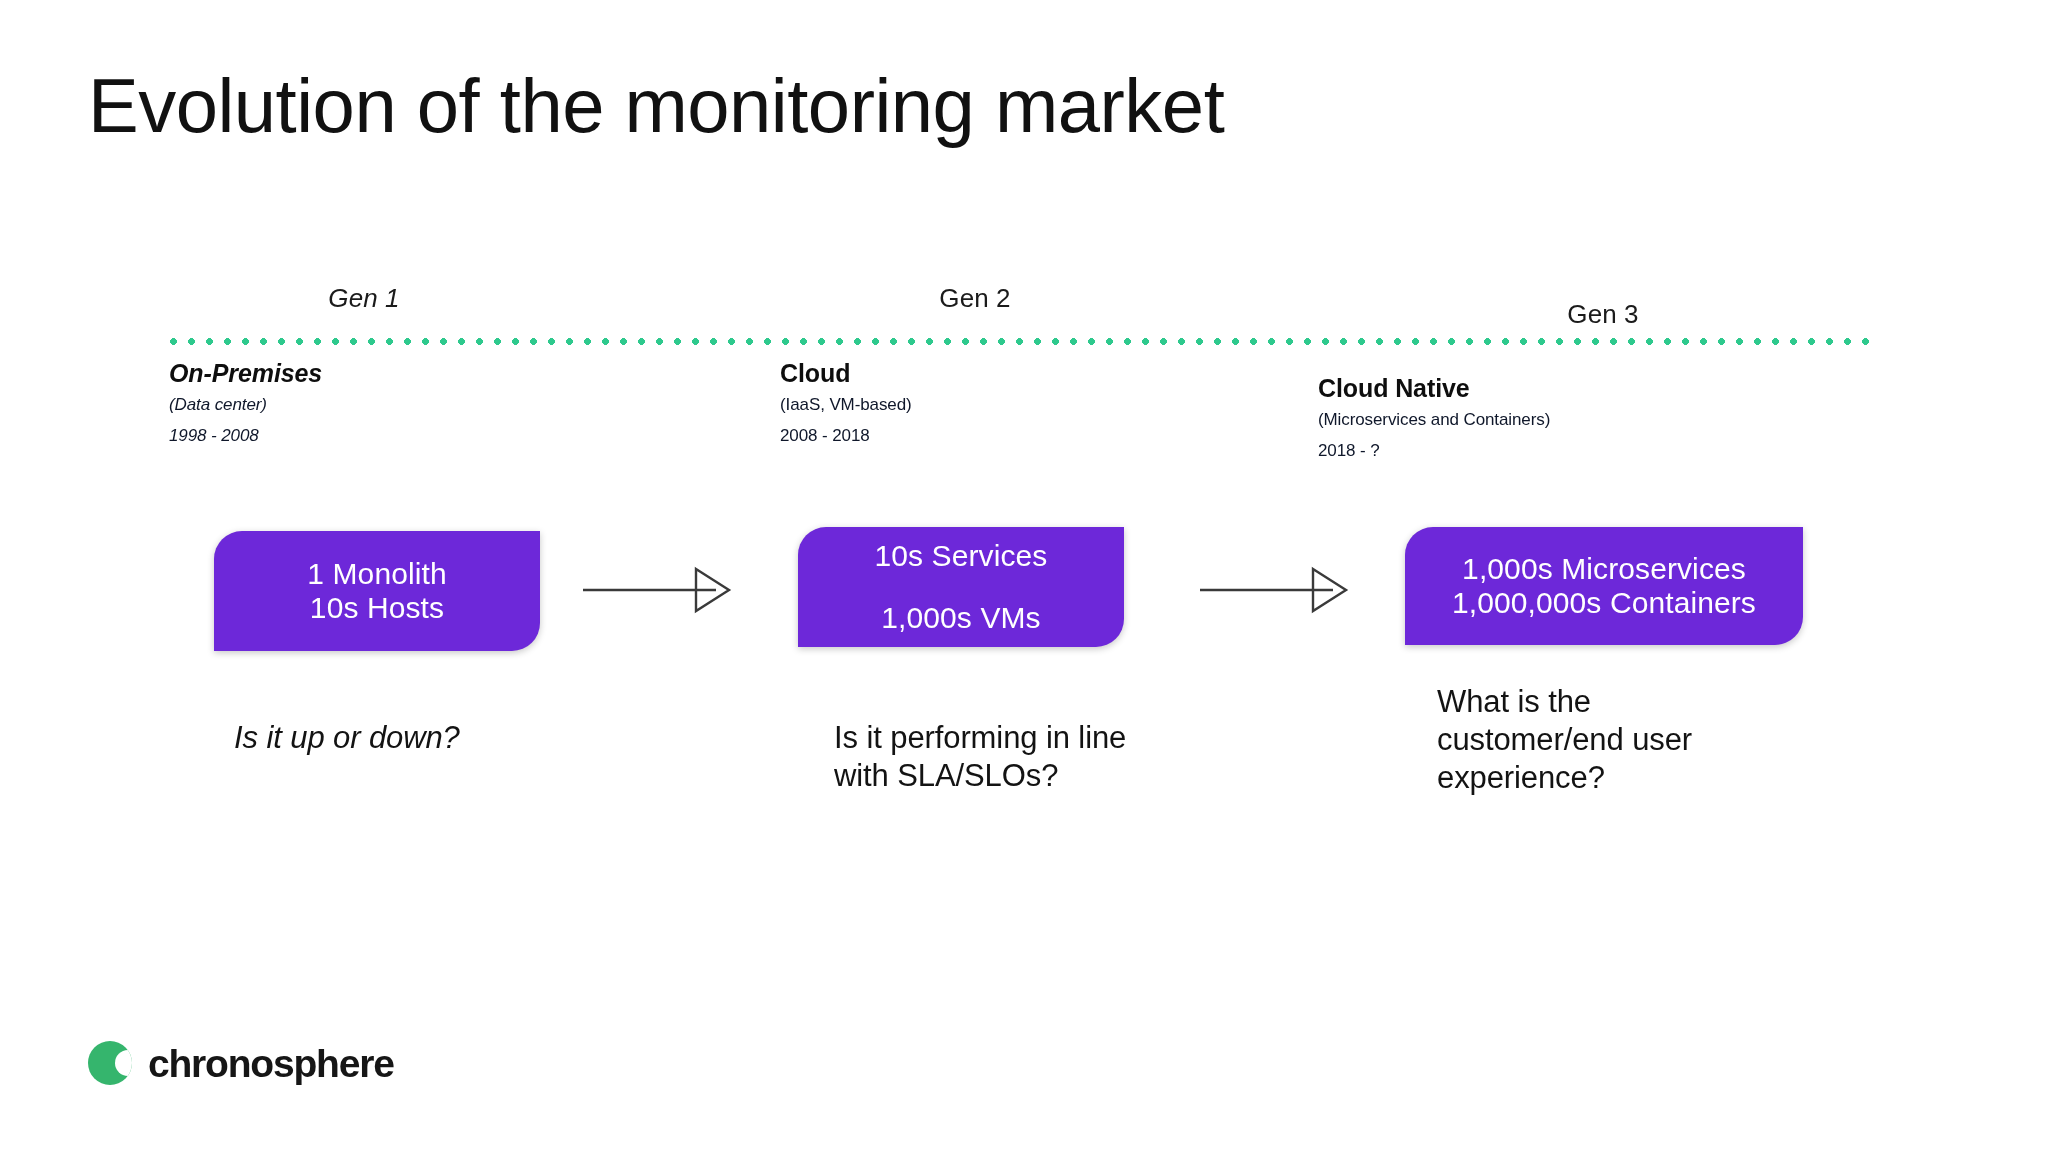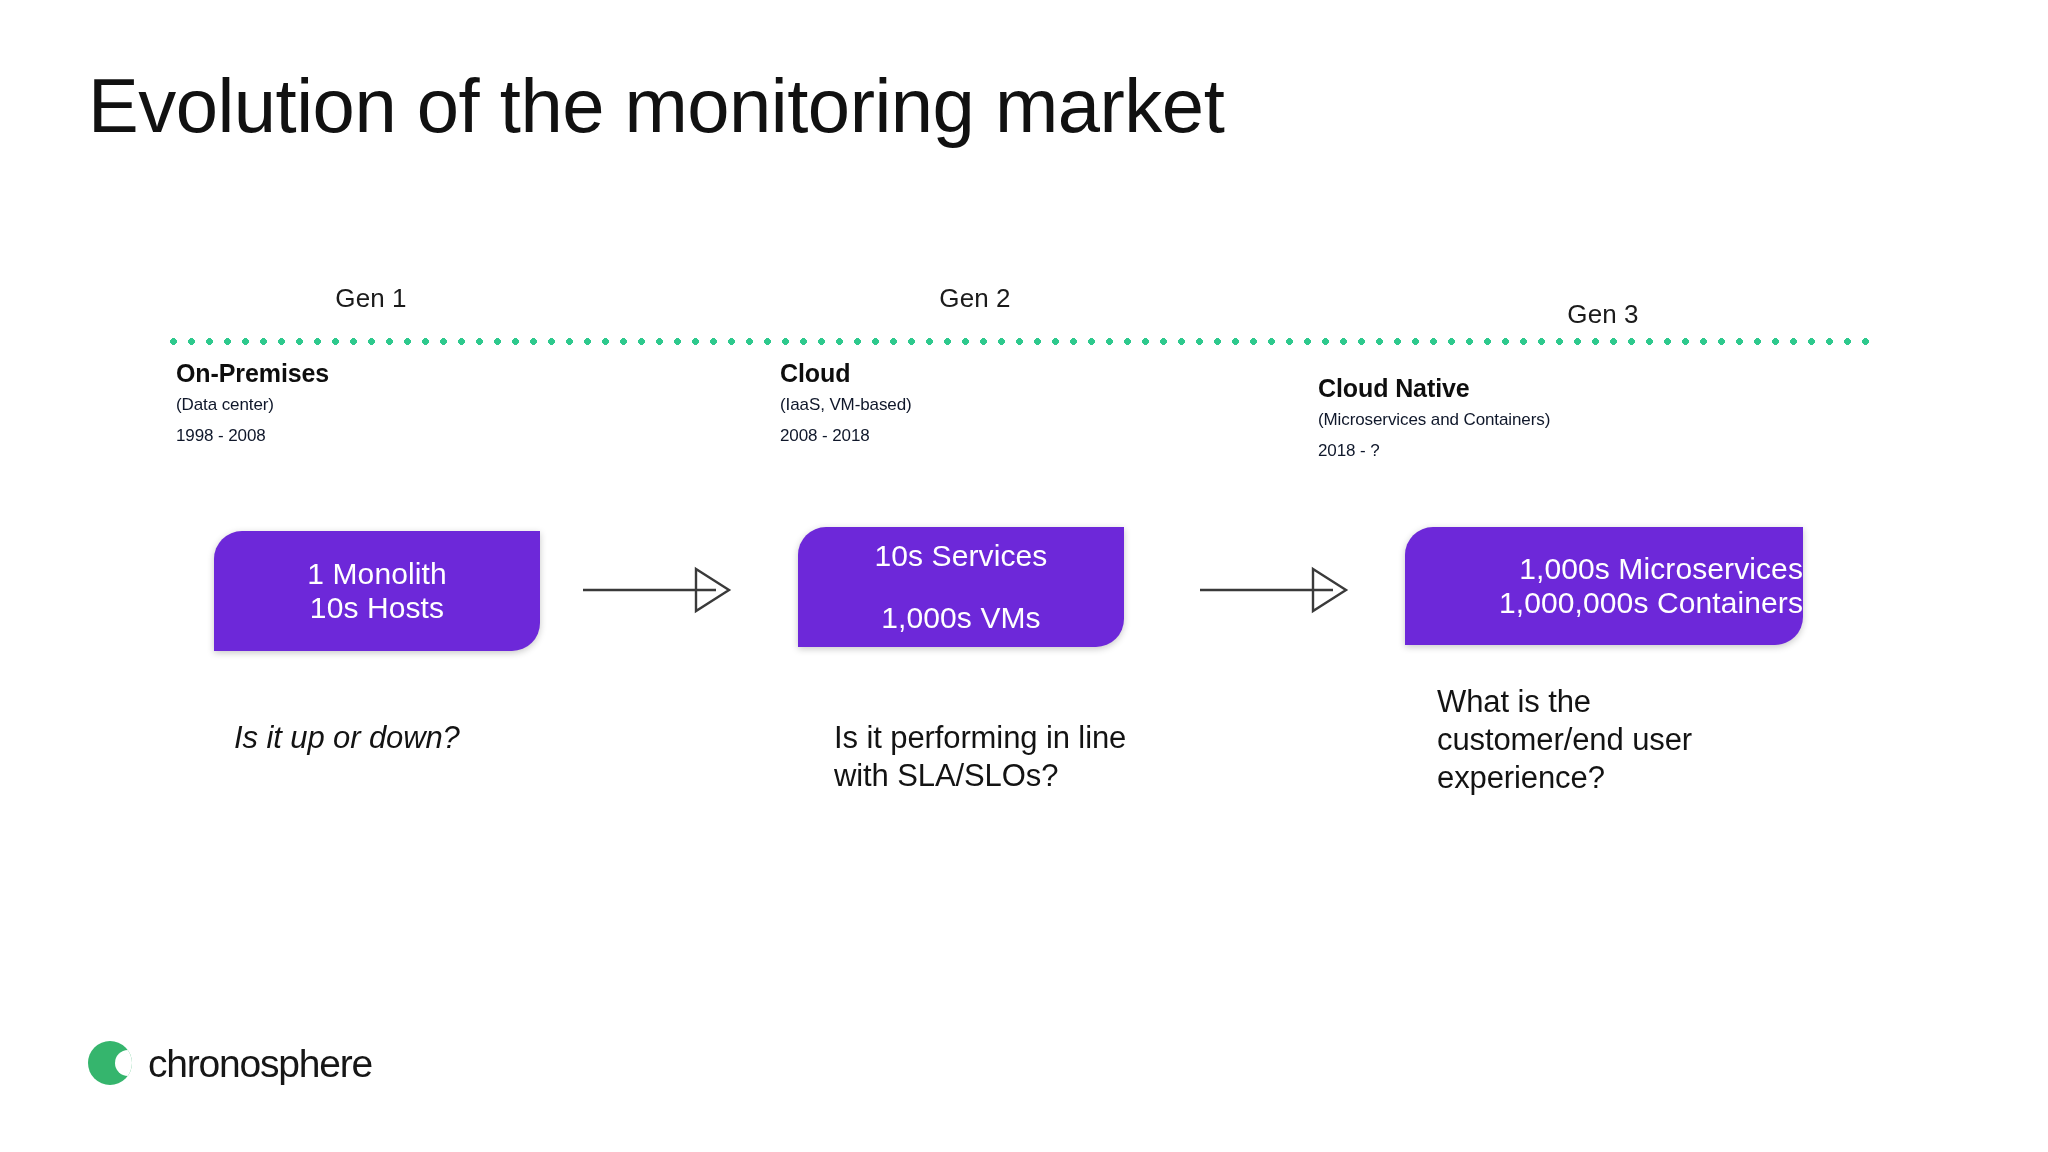--- a/index.html
+++ b/index.html
@@ -40,21 +40,21 @@
     background-image: radial-gradient(circle at 3.5px 3.5px, #2ec98d 3.2px, rgba(46,201,141,0) 3.6px);
     background-size: 18px 7px;
     background-repeat: repeat-x;
   }
 
   
   .gen-col {
     position: absolute;
     top: 285px;
   }
-  #gen-col-1 { left: 176px;  width: 390px; }
+  #gen-col-1 { left: 169px;  width: 390px; font-style: italic; }
   #gen-col-2 { left: 780px;  width: 390px; }
   #gen-col-3 { left: 1318px; width: 570px; }
 
   .gen-label {
     text-align: center;
     font-size: 26px;
     font-weight: 400;
     color: #1b1b1b;
     letter-spacing: 0.1px;
     line-height: 1;
@@ -99,21 +99,21 @@
   .scale-box .sb-line {
     display: block;
     font-size: 30px;
     font-weight: 400;
     line-height: 34px;
     letter-spacing: 0.1px;
     white-space: nowrap;
   }
   #scale-box-1 { left: 214px;  top: 531px; width: 326px; height: 120px; }
   #scale-box-2 { left: 798px;  top: 527px; width: 326px; height: 120px; gap: 28px; }
-  #scale-box-3 { left: 1405px; top: 527px; width: 398px; height: 118px; align-items: flex-end; }
+  #scale-box-3 { left: 1405px; top: 527px; width: 398px; height: 118px; }
 
   
   .arrow {
     position: absolute;
     top: 565px;
     width: 150px;
     height: 50px;
   }
   #arrow-1 { left: 583px; }
   #arrow-2 { left: 1200px; }
@@ -153,21 +153,21 @@
     position: absolute;
     width: 26px;
     height: 26px;
     border-radius: 50%;
     background: #ffffff;
     right: -9px;
     top: 9px;
   }
   #brand-wordmark {
     font-size: 39px;
-    font-weight: 400;
+    font-weight: 700;
     letter-spacing: -1.2px;
     color: #161616;
     line-height: 1;
   }
 </style>
 </head>
 <body>
 
 <div id="slide-title">Evolution of the monitoring market</div>
 

